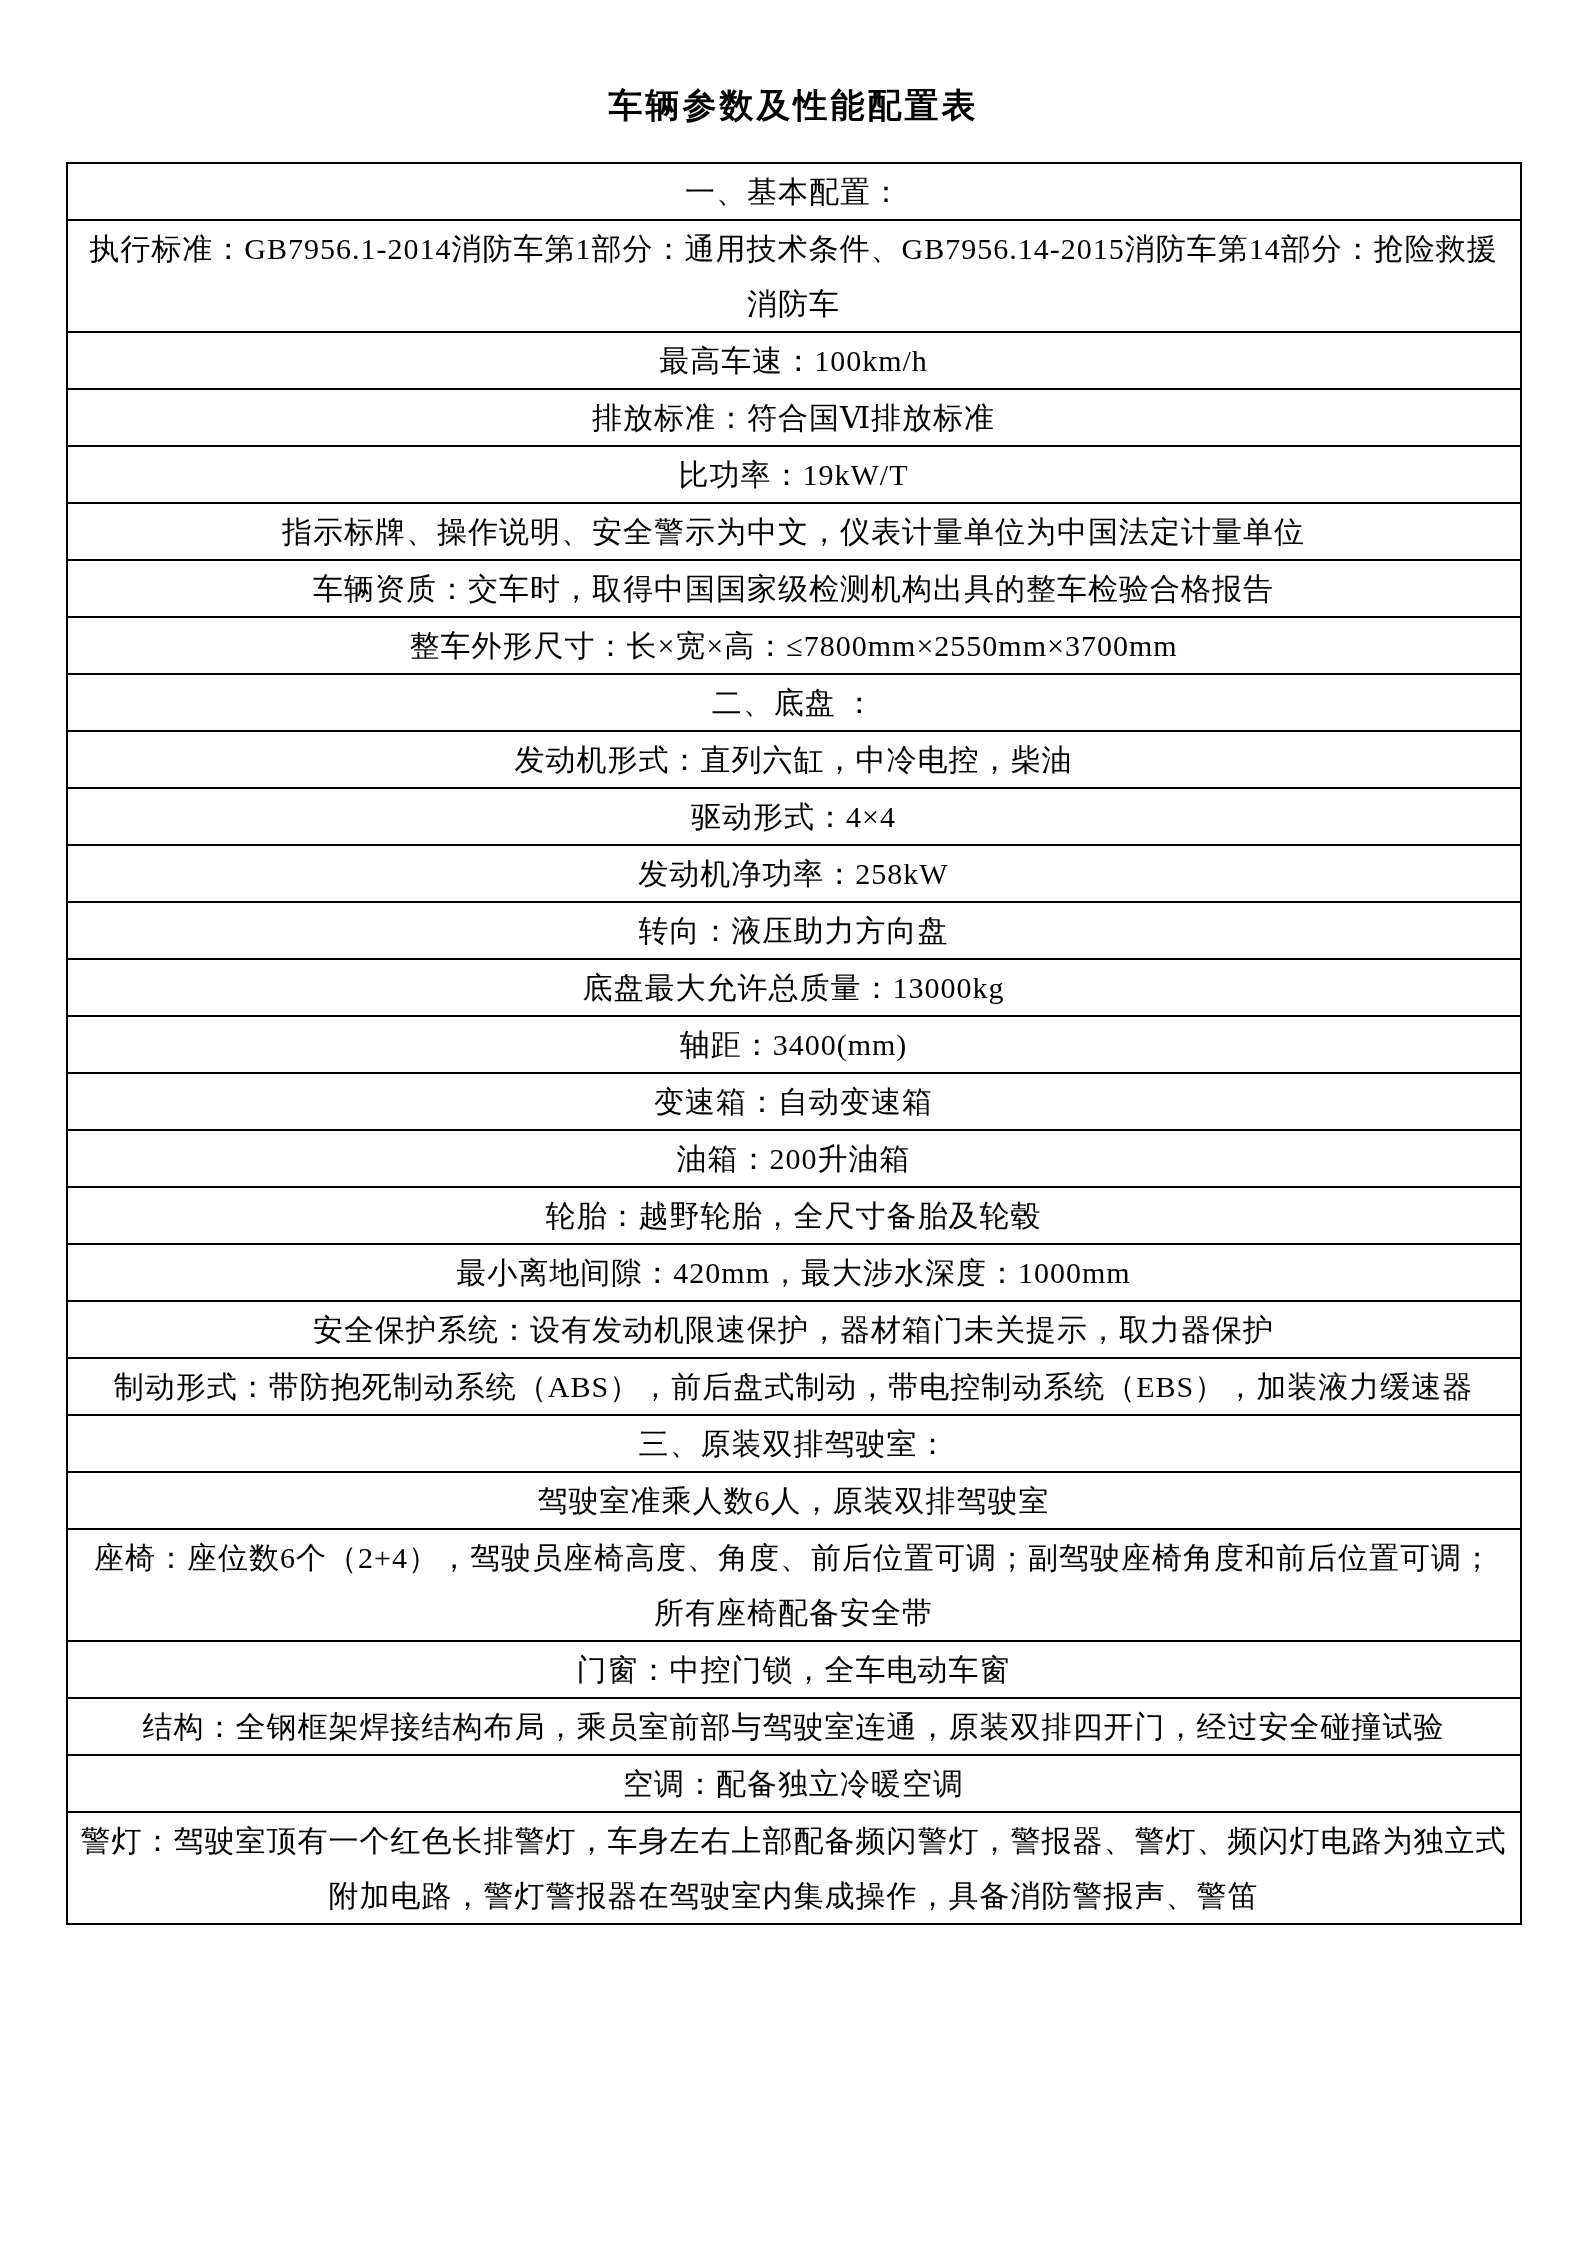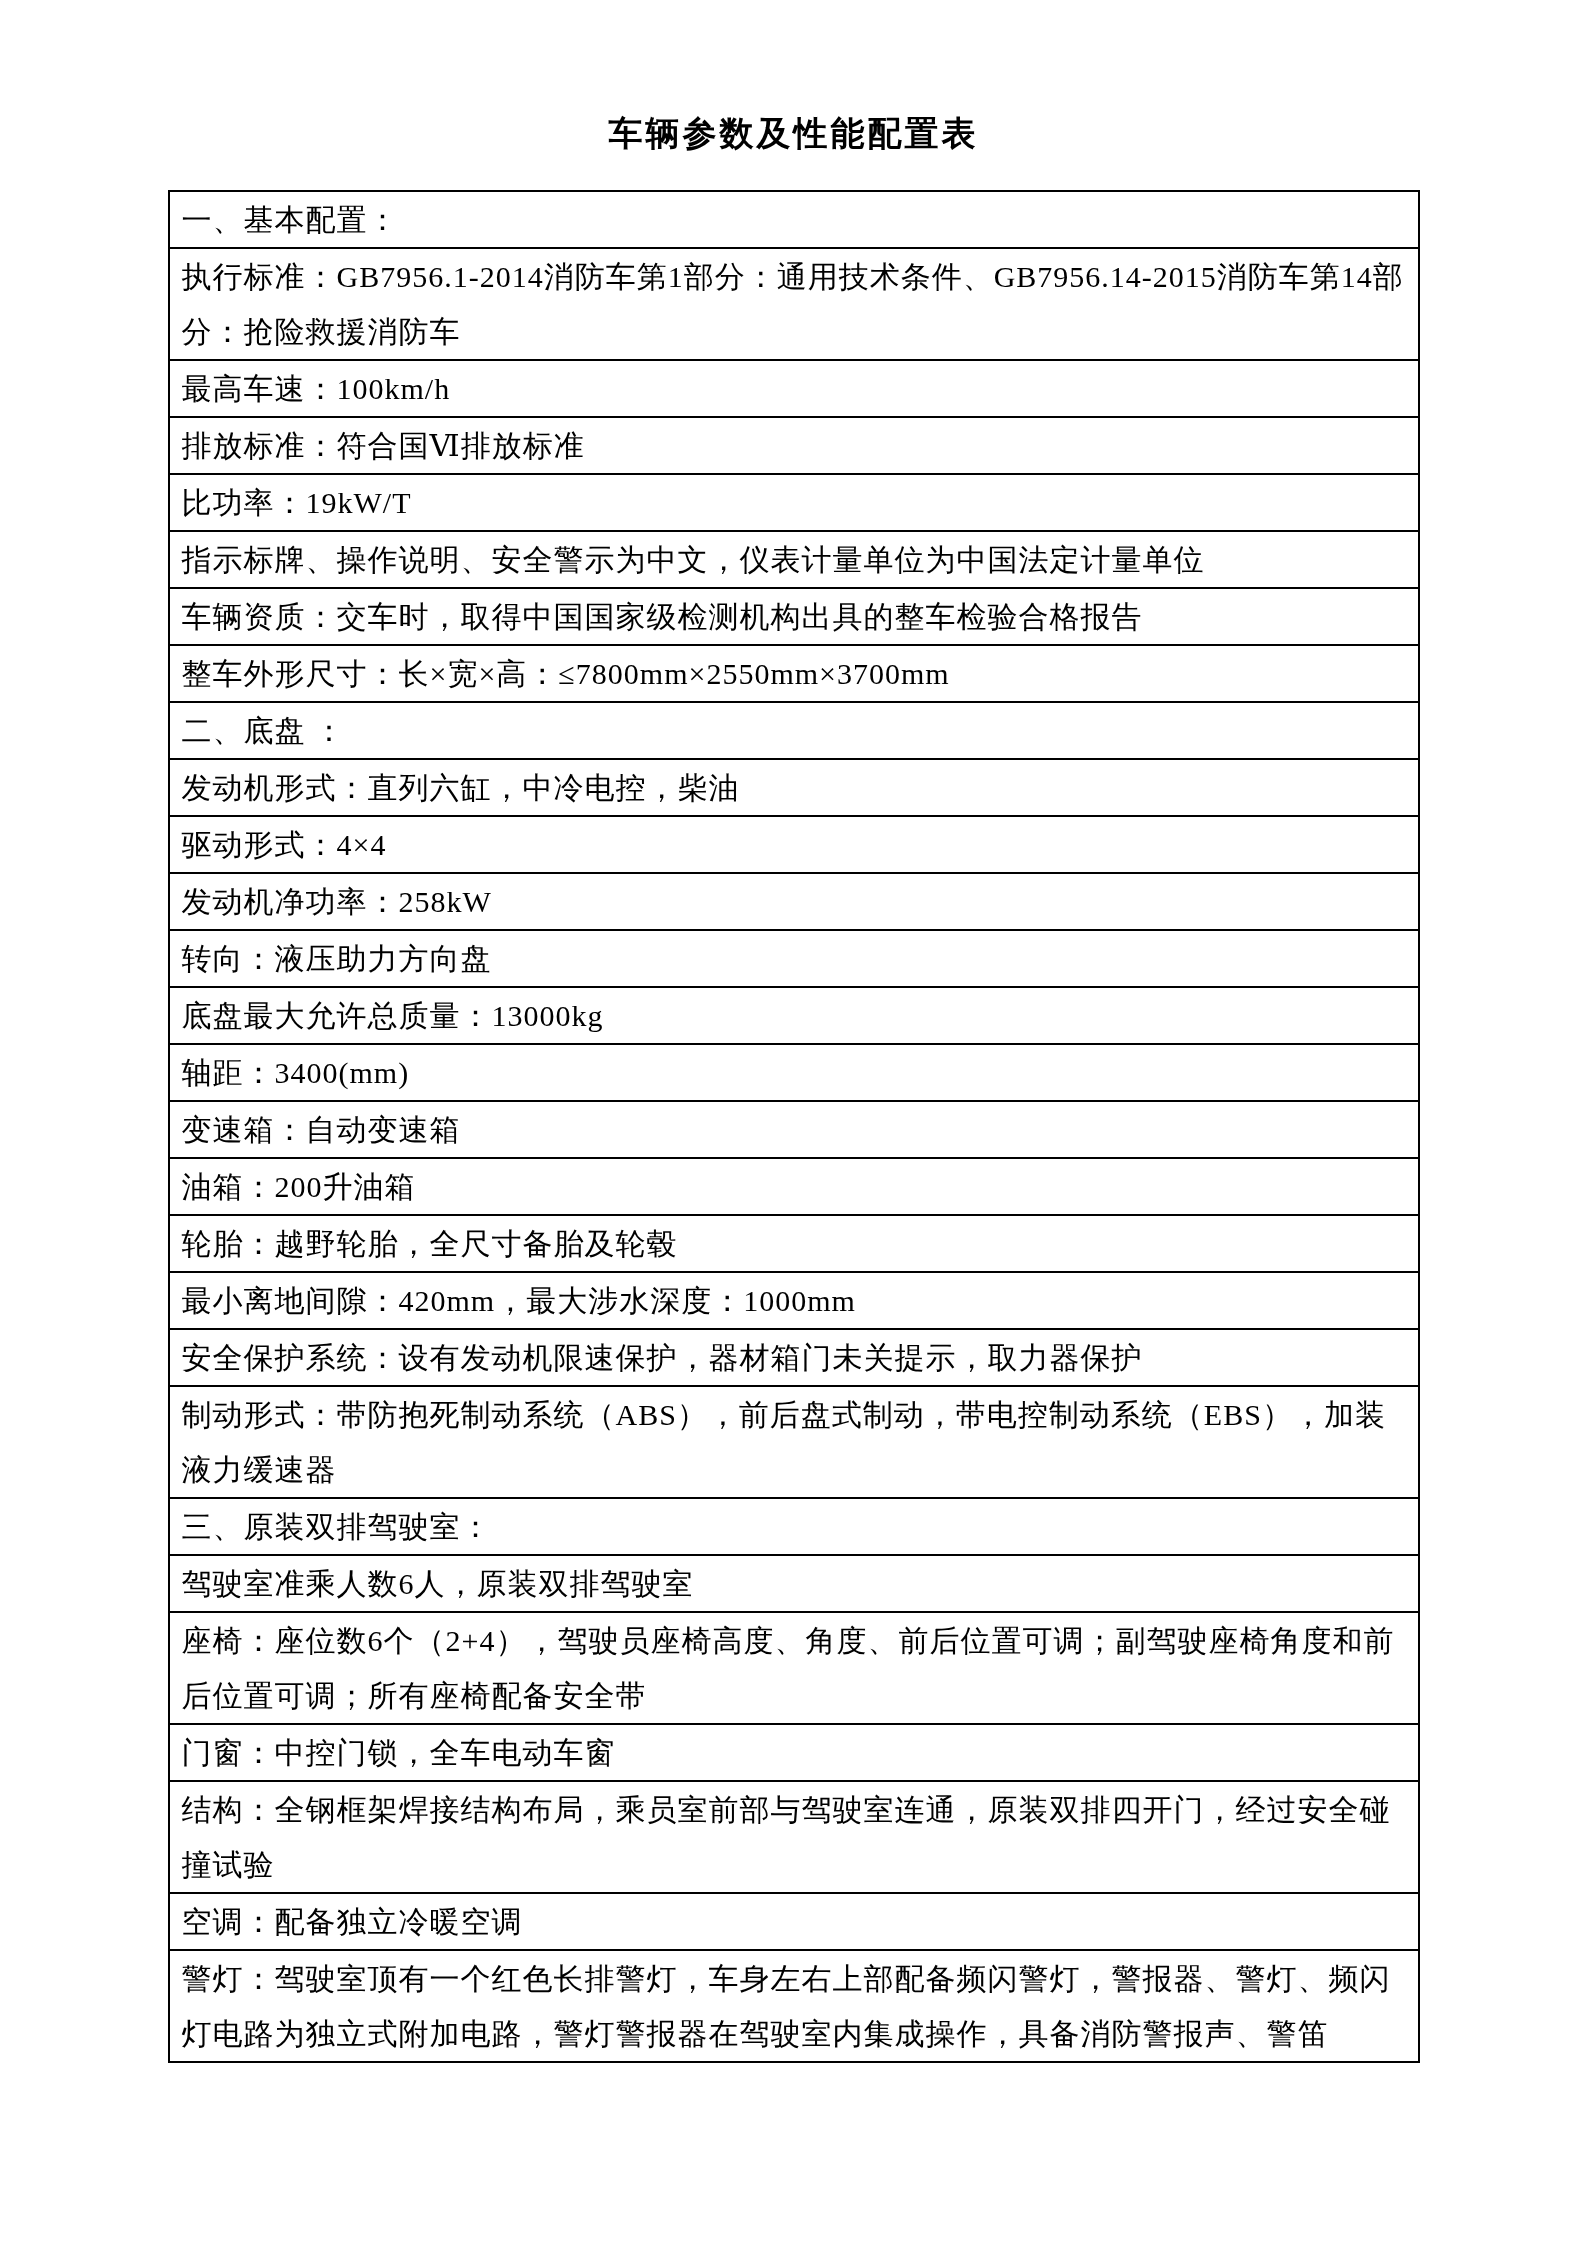--- a/index.html
+++ b/index.html
@@ -10,32 +10,33 @@
     font-family: "Liberation Serif", "DejaVu Serif", serif;
   }
   .page {
     position: relative;
     width: 1587px;
     height: 2245px;
     background: #ffffff;
     overflow: hidden;
   }
   .doc-title {
-    padding-top: 114px;
+    padding-top: 86px;
     text-align: center;
     font-size: 34px;
     font-weight: bold;
     line-height: 40px;
     letter-spacing: 3px;
   }
   table.spec-table {
     border-collapse: collapse;
     margin: 36px auto 11px auto;
-    width: 1252px;
+    width: 1456px;
     table-layout: fixed;
+    text-align: center;
   }
   table.spec-table td {
     border: 2px solid #000000;
     font-size: 30px;
     line-height: 55px;
     padding: 0 12px;
     word-break: break-all;
     vertical-align: middle;
     letter-spacing: 1px;
   }

